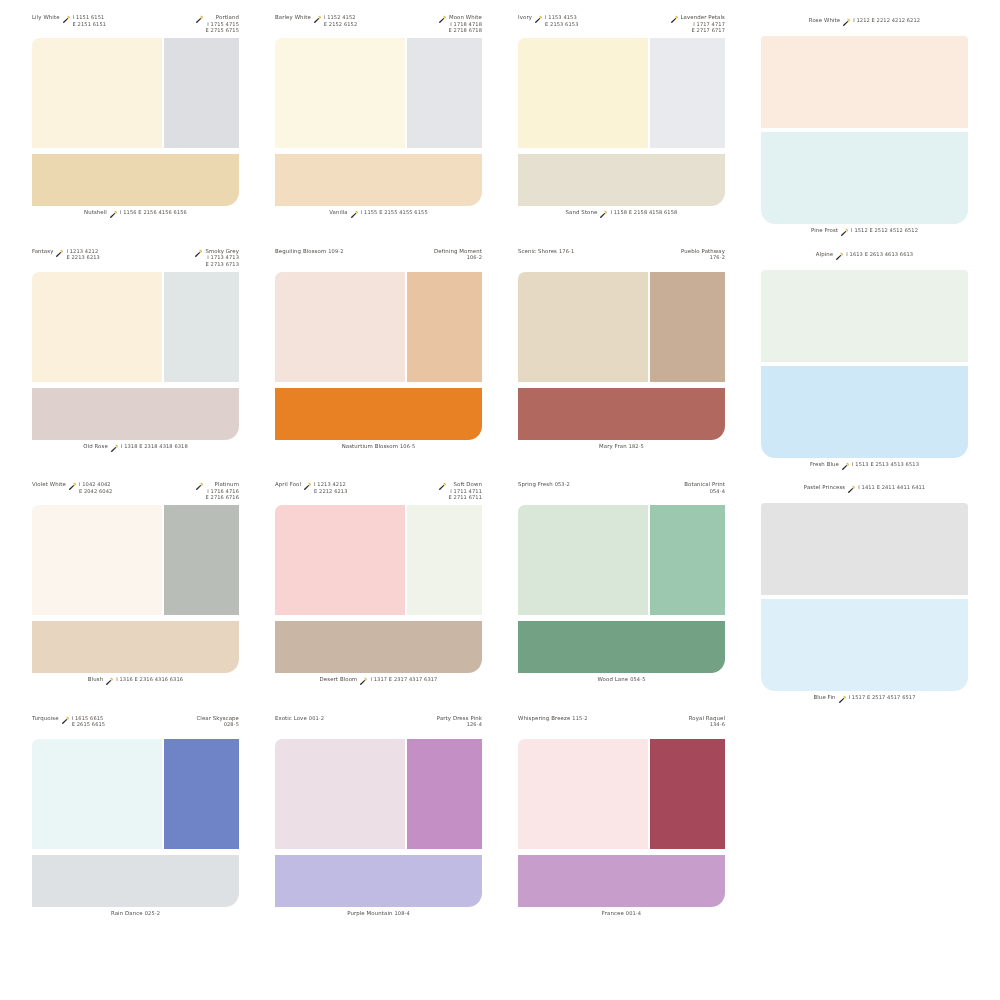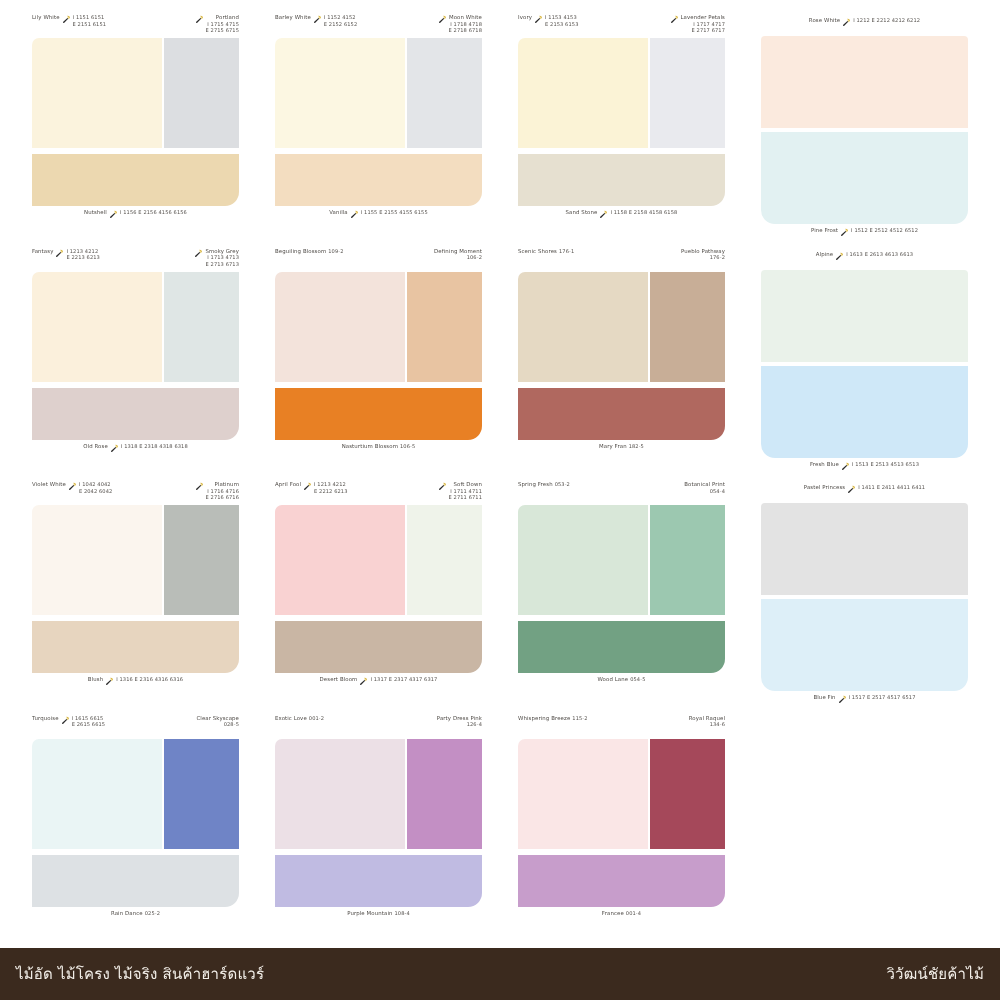--- a/index.html
+++ b/index.html
@@ -693,18 +693,14 @@
             <span class="nm">Francee</span>
             <span class="lbl-stack">
               <span class="ln codes">001-4</span>
             </span>
           </div>
         </div>
       </div>
       <div class="group"></div>
     </div>
 
-  <div id="footer">
-    <div class="f-txt">ไม้อัด ไม้โครง ไม้จริง สินค้าฮาร์ดแวร์</div>
-    <div class="f-txt">วิวัฒน์ชัยค้าไม้</div>
-  </div>
 
 </div>
 
 </body></html>

